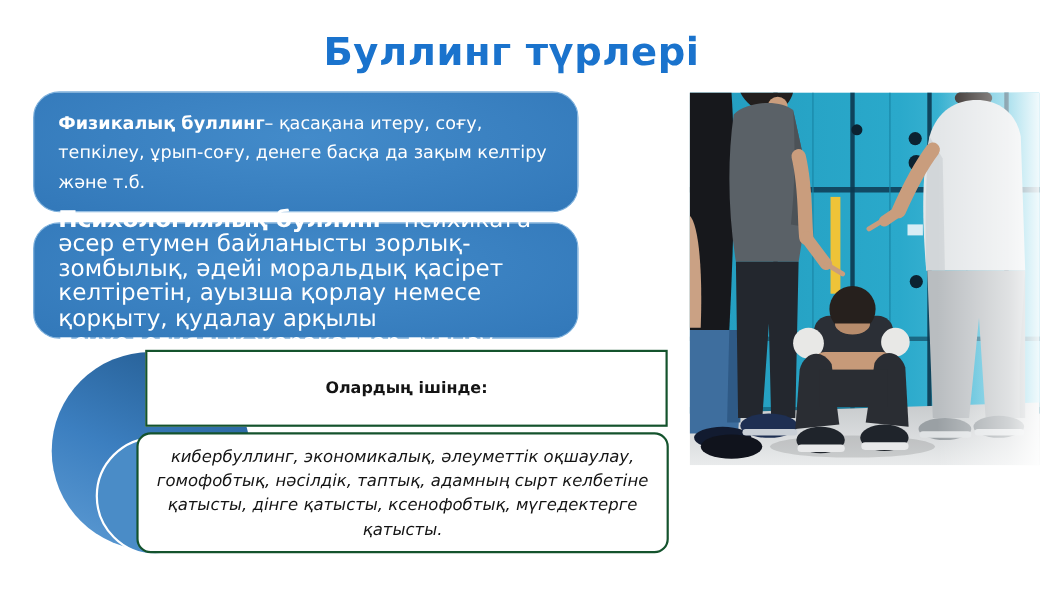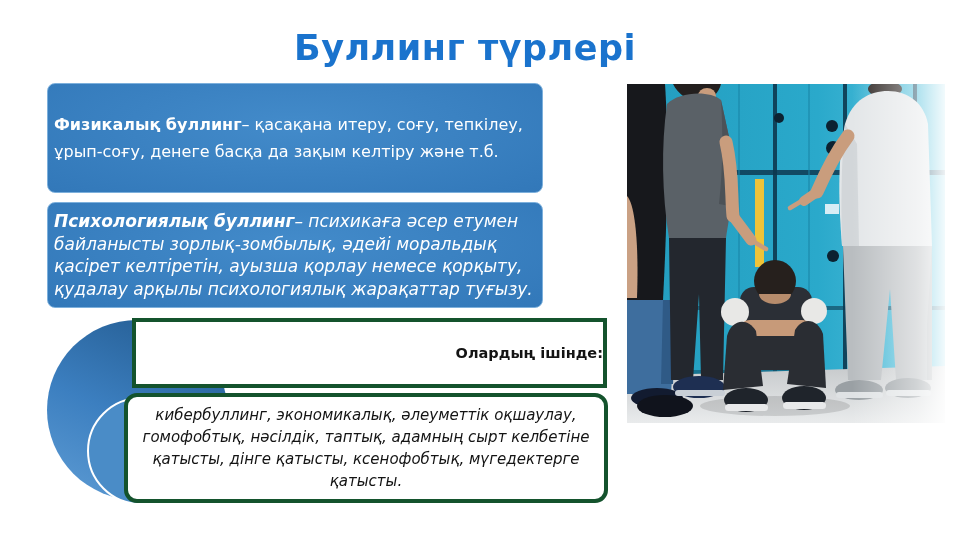--- a/index.html
+++ b/index.html
@@ -8,46 +8,46 @@
     font-family:"DejaVu Sans","Liberation Sans",sans-serif;
   }
   
   .title{
     position:absolute;left:0;top:28px;width:930px;margin:0;
     text-align:center;font-size:35px;font-weight:bold;color:#1a73cd;
     letter-spacing:.5px;
   }
   
   .card{
-    position:absolute;left:47px;width:496px;border-radius:8px;
+    position:absolute;left:30px;width:496px;border-radius:24px;
     background:radial-gradient(120% 150% at 50% 38%,#438bca 0%,#3379ba 55%,#2b6aa6 100%);
     border:1px solid #7db0dc;
-    box-sizing:border-box;display:flex;align-items:center;padding:0 6px;
+    box-sizing:border-box;display:flex;align-items:center;padding:0 22px;
     color:#ffffff;
   }
   .card p{margin:0;}
   .card-physical{top:83px;height:110px;}
   .card-physical p{font-size:16px;line-height:27px;}
   .card-psychological{top:202px;height:106px;}
-  .card-psychological p{font-size:17px;line-height:22.5px;font-style:italic;}
+  .card-psychological p{font-size:21px;line-height:22.5px;}
   .card .lead{font-weight:bold;}
   
   .circle-big{
     position:absolute;left:47px;top:320px;width:180px;height:180px;border-radius:50%;
     background:linear-gradient(205deg,#235b90 5%,#3c7fc0 55%,#5e9cd4 100%);
     z-index:1;
   }
   .circle-small{
     position:absolute;left:87px;top:397px;width:108px;height:108px;border-radius:50%;
     background:#4a8cc7;border:2px solid #ffffff;box-sizing:border-box;z-index:2;
   }
   
   .panel{
-    position:absolute;background:#ffffff;border:4px solid #14532d;
-    box-sizing:border-box;display:flex;align-items:center;justify-content:flex-end;
+    position:absolute;background:#ffffff;border:2px solid #14532d;
+    box-sizing:border-box;display:flex;align-items:center;justify-content:center;
     z-index:3;color:#141414;text-align:center;
   }
   .panel-header{left:132px;top:318px;width:475px;height:70px;}
   .panel-header span{font-size:14.5px;font-weight:bold;}
   .panel-list{left:124px;top:393px;width:484px;height:110px;padding:6px 14px;border-radius:13px;}
   .panel-list span{font-size:15px;font-style:italic;line-height:22px;}
   
   .photo{
     position:absolute;left:627px;top:84px;width:318px;height:339px;margin:0;z-index:2;
   }

